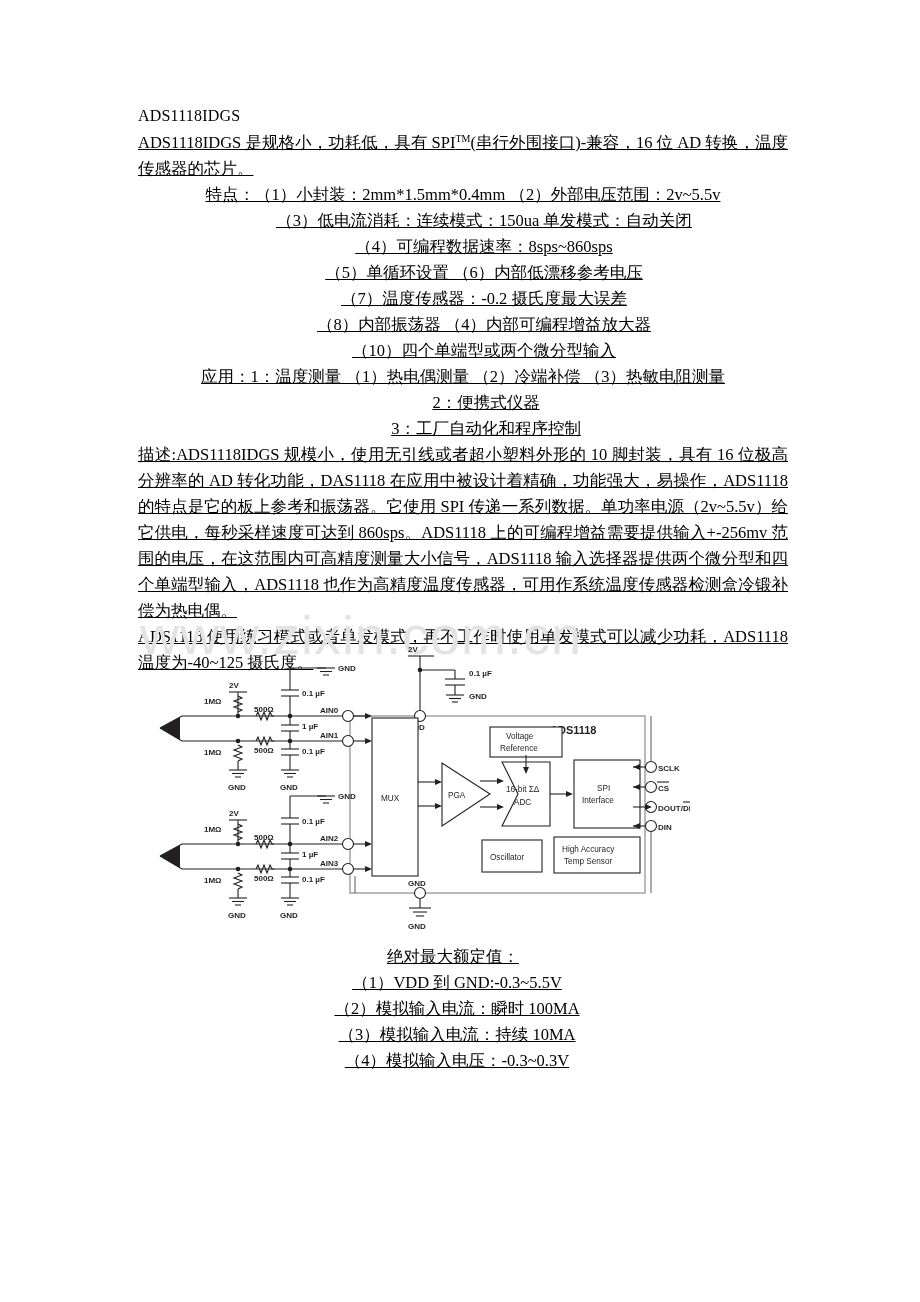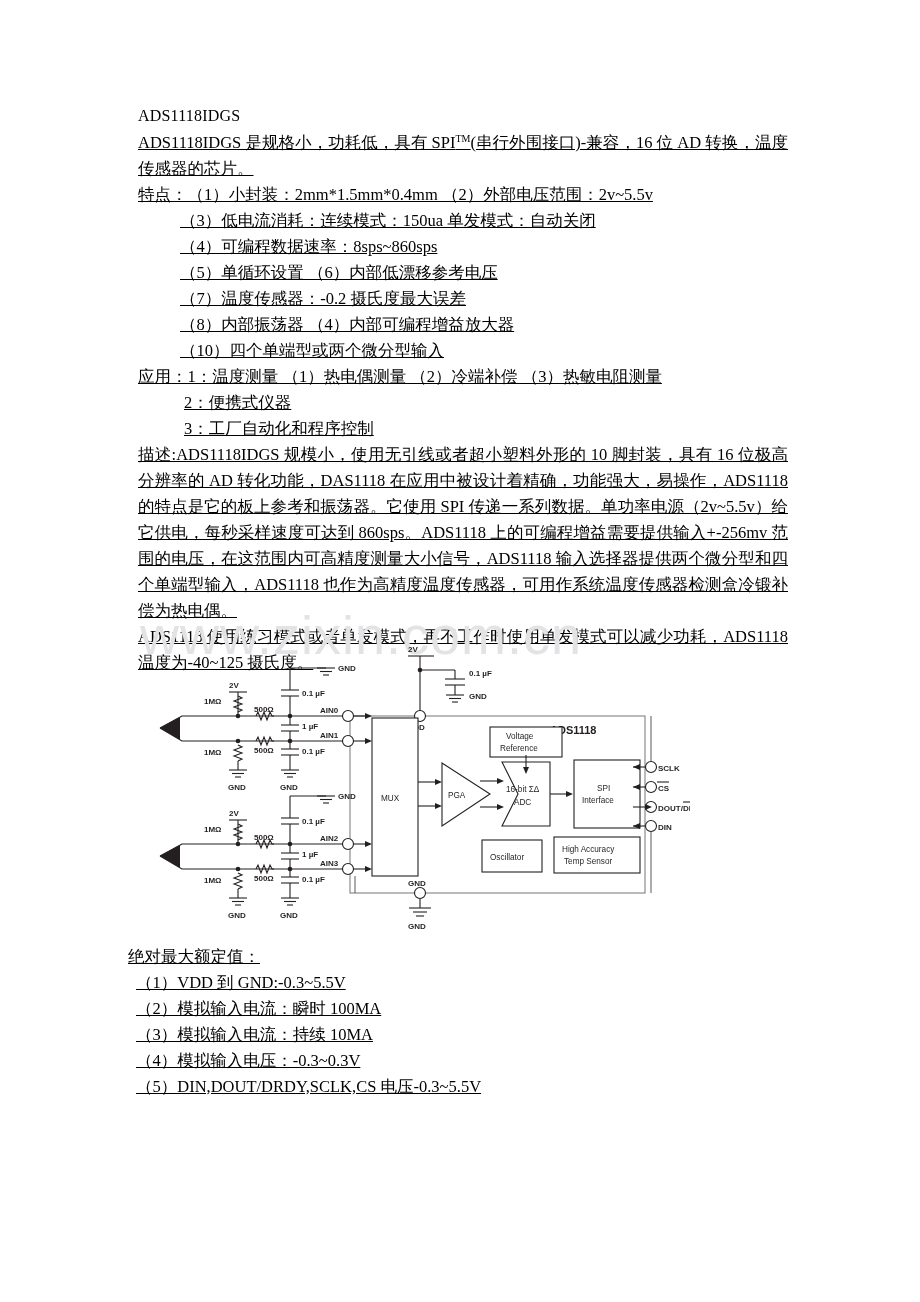--- a/index.html
+++ b/index.html
@@ -35,21 +35,21 @@
     letter-spacing: 0.2px;
   }
   .para {
     font-size: 16.5px;
     line-height: 26px;
     margin: 0;
     text-align: justify;
     text-justify: inter-character;
     text-decoration: underline;
   }
-  .para.nojust { text-align: left; }
+  .para.nojust { text-align: center; }
   .indent-1 { padding-left: 42px; }
   .indent-2 { padding-left: 46px; }
   .indent-s { padding-left: 8px; }
   sup.tm {
     font-size: 10px;
     vertical-align: super;
     line-height: 0;
   }
 
   
@@ -371,16 +371,15 @@
 
     </svg>
   </div>
 
   <div style="position:absolute; left:128px; top:944px; width:650px;">
     <p class="para nojust">绝对最大额定值：</p>
     <p class="para nojust indent-s">（1）VDD 到 GND:-0.3~5.5V</p>
     <p class="para nojust indent-s">（2）模拟输入电流：瞬时 100MA</p>
     <p class="para nojust indent-s">（3）模拟输入电流：持续 10MA</p>
     <p class="para nojust indent-s">（4）模拟输入电压：-0.3~0.3V</p>
-    <p class="para nojust indent-s">（5）DIN,DOUT/DRDY,SCLK,CS 电压-0.3~5.5V</p>
   </div>
 
 </div>
 
 </body></html>

